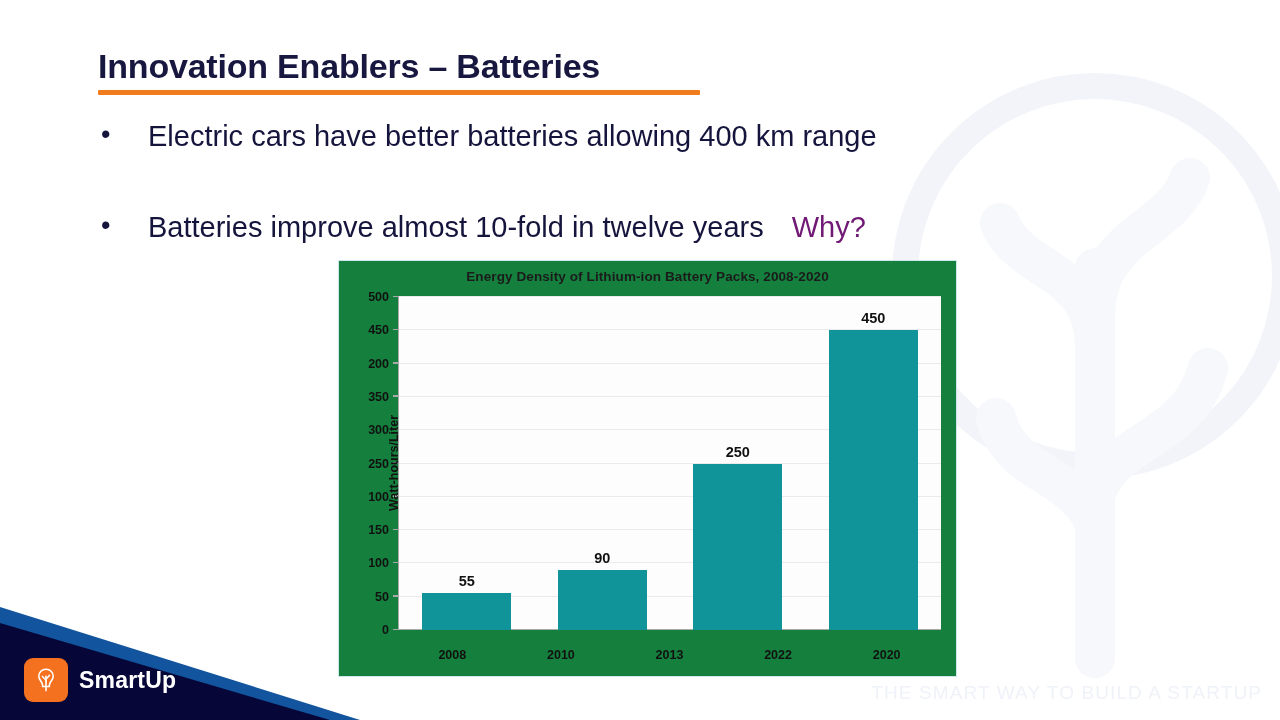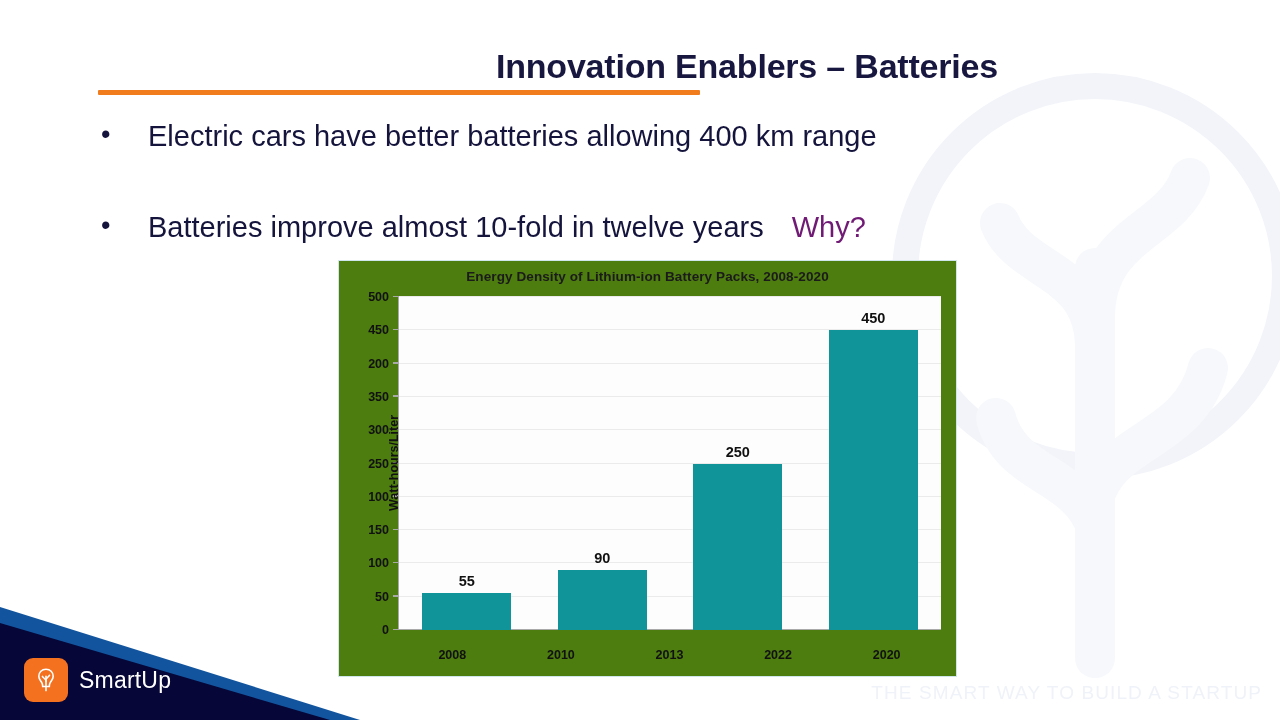--- a/index.html
+++ b/index.html
@@ -7,39 +7,39 @@
     width:1280px;height:720px;overflow:hidden;position:relative;
     background:#ffffff;
     font-family:"Liberation Sans", sans-serif;
   }
   .slide{position:absolute;inset:0;overflow:hidden;}
 
   
   .watermark{position:absolute;right:-60px;top:18px;width:470px;height:690px;opacity:1;pointer-events:none;}
 
   
-  .title-block{position:absolute;left:98px;top:48px;width:900px;text-align:right;}
+  .title-block{position:absolute;left:98px;top:48px;width:900px;}
   .slide-title{
     font-size:34px;font-weight:bold;color:#17173f;letter-spacing:-0.2px;
     margin:0;line-height:1.1;white-space:nowrap;
   }
   .title-rule{margin-top:5px;width:602px;height:5px;background:#F07C1E;border-radius:1px;}
 
   
   .bullets{position:absolute;left:96px;top:118px;width:1060px;}
   .bullet-row{display:flex;align-items:flex-start;font-size:29px;color:#14143c;line-height:1.25;}
   .bullet-row + .bullet-row{margin-top:55px;}
   .bullet-dot{width:47px;flex:0 0 47px;font-size:27px;line-height:1.25;text-align:left;padding-left:5px;}
   .bullet-text{white-space:nowrap;}
   .why{color:#701a75;margin-left:28px;}
 
   
   .chart-card{
     position:absolute;left:338px;top:260px;width:619px;height:417px;
-    background:#4d7c0f;border:1px solid #cfe6ec;box-sizing:border-box;padding-left:40px;
+    background:#15803d;border:1px solid #cfe6ec;box-sizing:border-box;padding-left:40px;
   }
   .chart-title{
     position:absolute;left:0;right:0;top:8px;text-align:center;
     font-size:13.5px;font-weight:bold;color:#1b1b1b;letter-spacing:0.1px;
   }
   .plot-wrap{position:absolute;left:59px;top:35px;right:15px;bottom:46px;}
   .plot{
     position:absolute;inset:0;background:#fdfdfd;
     border-top:1.5px solid #a9a9a9;border-left:1.5px solid #a9a9a9;
     box-sizing:border-box;
@@ -65,21 +65,21 @@
   .xlabels{position:absolute;left:59px;right:15px;bottom:14px;display:flex;align-items:center;}
   .xlabel{flex:1 1 0;text-align:center;font-size:12.5px;font-weight:bold;color:#111;}
 
   
   .corner{position:absolute;left:0;bottom:0;width:360px;height:135px;}
   .logo-lockup{position:absolute;left:24px;bottom:18px;display:flex;align-items:center;gap:11px;}
   .logo-mark{
     width:44px;height:44px;border-radius:9px;background:#F4711F;
     display:flex;align-items:center;justify-content:center;flex:0 0 44px;
   }
-  .logo-word{color:#ffffff;font-size:23px;letter-spacing:0.2px;font-weight:normal;}
+  .logo-word{color:#ffffff;font-size:23px;letter-spacing:0.2px;font-weight:bold;}
 
   
   .tagline{
     position:absolute;right:18px;bottom:16px;
     font-size:19px;color:#eff2f8;letter-spacing:1.1px;white-space:nowrap;
   }
 </style>
 </head>
 <body>
 

